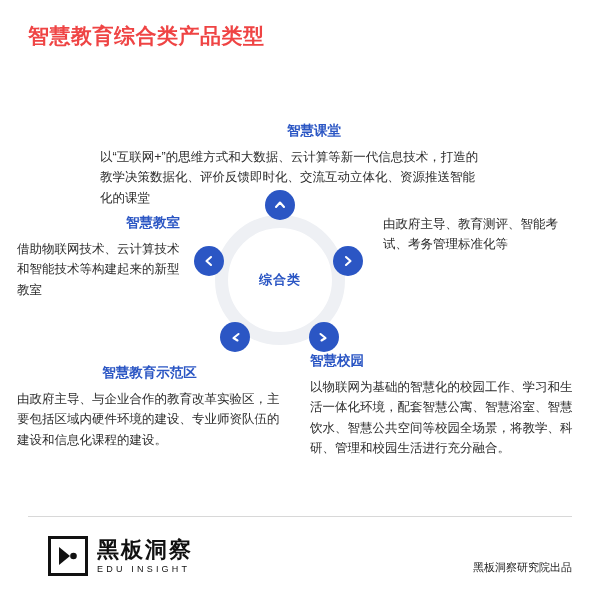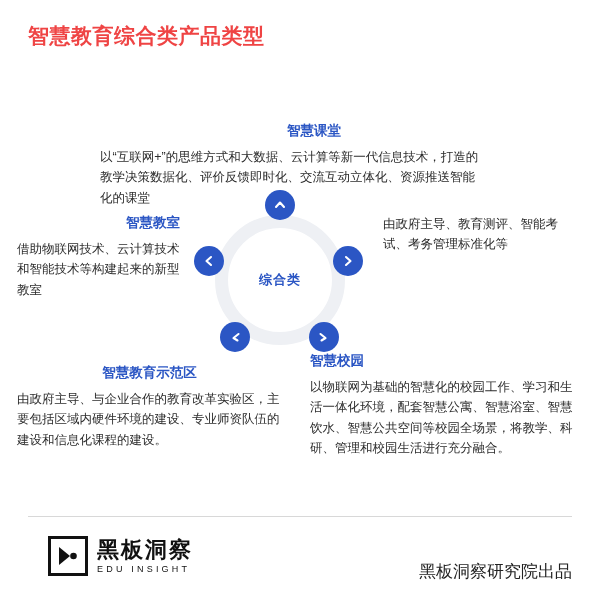--- a/index.html
+++ b/index.html
@@ -152,21 +152,21 @@
   .logo-en {
     font-size: 9px;
     letter-spacing: 3.2px;
     color: #111111;
     margin-top: 3px;
   }
   .footer-note {
     position: absolute;
     right: 0;
     top: 26px;
-    font-size: 17px;
+    font-size: 11px;
     color: #222222;
   }
 </style>
 </head>
 <body>
 
 <div class="page">
 
   <div class="title">智慧教育综合类产品类型</div>
 

